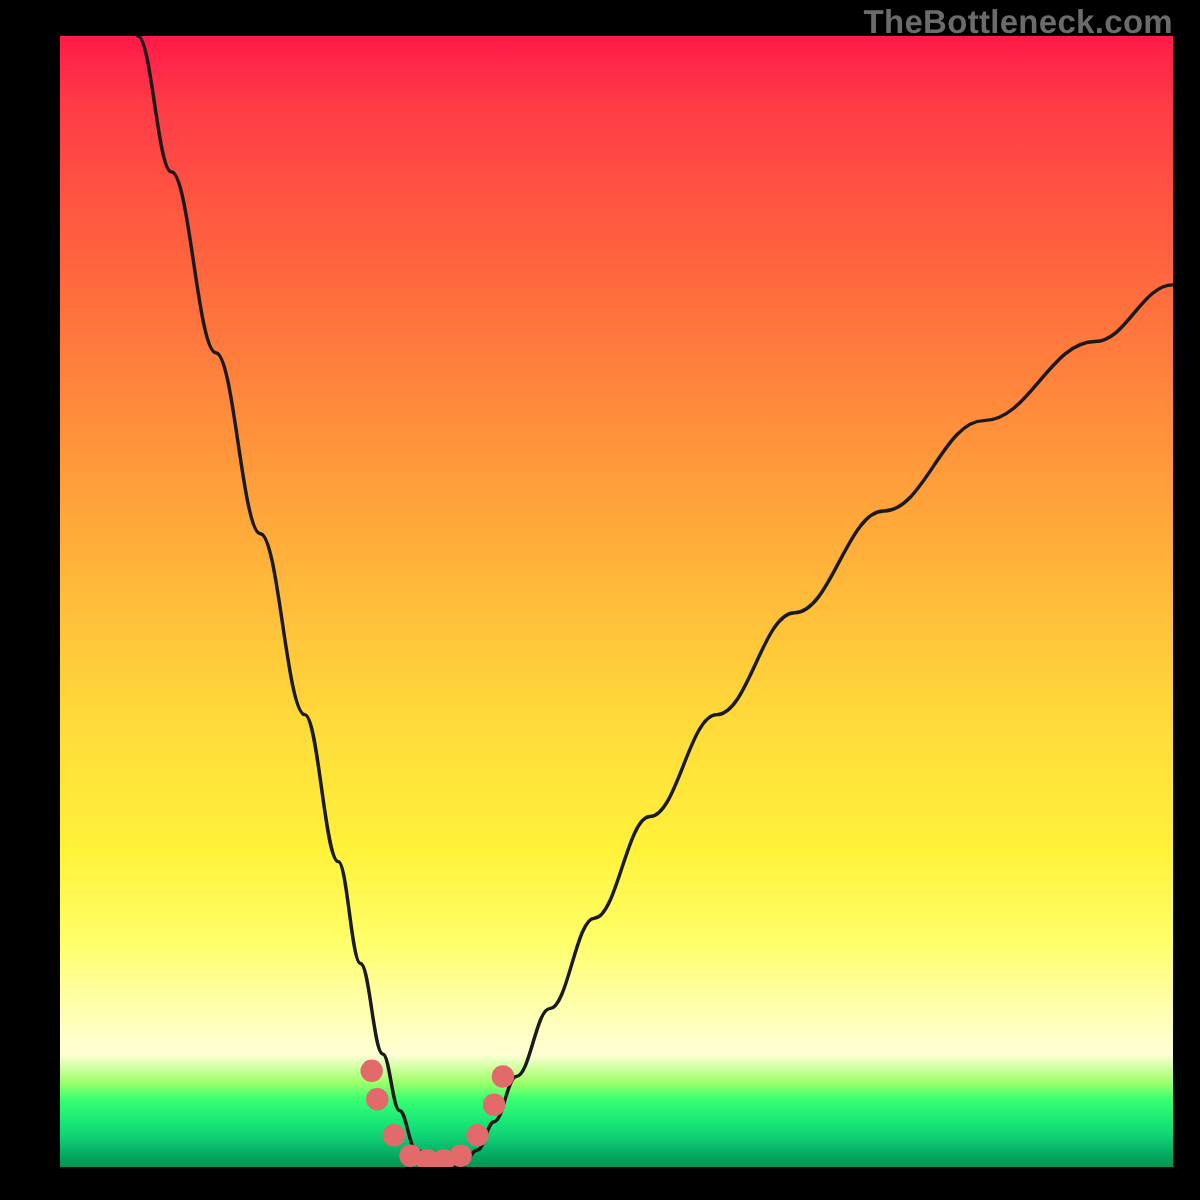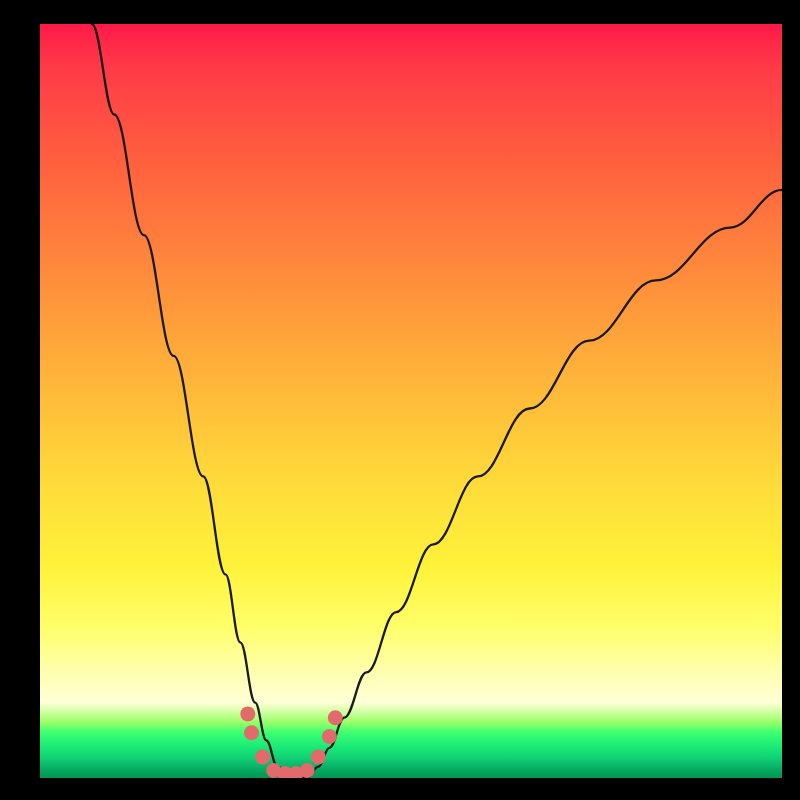--- a/index.html
+++ b/index.html
@@ -65,20 +65,21 @@
     height: 754px;
     pointer-events: none;
   }
 </style>
 </head>
 <body>
 
 <div class="frame">
   <div class="plot-area"></div>
 
+  <div class="watermark">TheBottleneck.com</div>
 
   <svg class="curve" viewBox="0 0 742 754" preserveAspectRatio="none">
     <path fill="none" stroke="#1a1a1a" stroke-width="2.3" stroke-linecap="round" stroke-linejoin="round" d="M 51.9 0.0 C 60.8 0.0, 65.3 90.5, 74.2 90.5 C 86.1 90.5, 92.0 211.1, 103.9 211.1 C 115.8 211.1, 121.7 331.8, 133.6 331.8 C 145.4 331.8, 151.4 452.4, 163.2 452.4 C 172.1 452.4, 176.6 550.4, 185.5 550.4 C 191.4 550.4, 194.4 618.3, 200.3 618.3 C 206.3 618.3, 209.2 678.6, 215.2 678.6 C 219.6 678.6, 221.9 716.3, 226.3 716.3 C 230.8 716.3, 233.0 742.7, 237.4 742.7 C 243.4 742.7, 246.3 754.0, 252.3 754.0 C 258.2 754.0, 261.2 754.0, 267.1 754.0 C 271.6 754.0, 273.8 742.7, 278.3 742.7 C 282.7 742.7, 284.9 723.8, 289.4 723.8 C 295.3 723.8, 298.3 693.7, 304.2 693.7 C 313.1 693.7, 317.6 648.4, 326.5 648.4 C 338.4 648.4, 344.3 588.1, 356.2 588.1 C 371.0 588.1, 378.4 520.3, 393.3 520.3 C 411.1 520.3, 420.0 452.4, 437.8 452.4 C 458.6 452.4, 468.9 384.5, 489.7 384.5 C 513.5 384.5, 525.3 316.7, 549.1 316.7 C 575.8 316.7, 589.1 256.4, 615.9 256.4 C 645.5 256.4, 660.4 203.6, 690.1 203.6 C 710.8 203.6, 721.2 165.9, 742.0 165.9"></path>
     <g>
         <circle cx="207.8" cy="689.9" r="7.5" fill="#e36a6a"></circle>
         <circle cx="211.5" cy="708.8" r="7.5" fill="#e36a6a"></circle>
         <circle cx="222.6" cy="732.9" r="7.5" fill="#e36a6a"></circle>
         <circle cx="233.7" cy="746.5" r="7.5" fill="#e36a6a"></circle>
         <circle cx="244.9" cy="749.5" r="7.5" fill="#e36a6a"></circle>
         <circle cx="256.0" cy="749.5" r="7.5" fill="#e36a6a"></circle>

